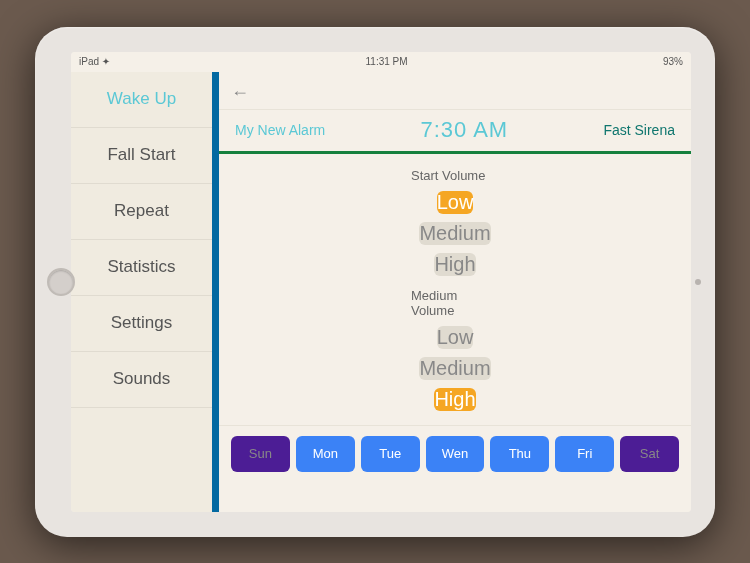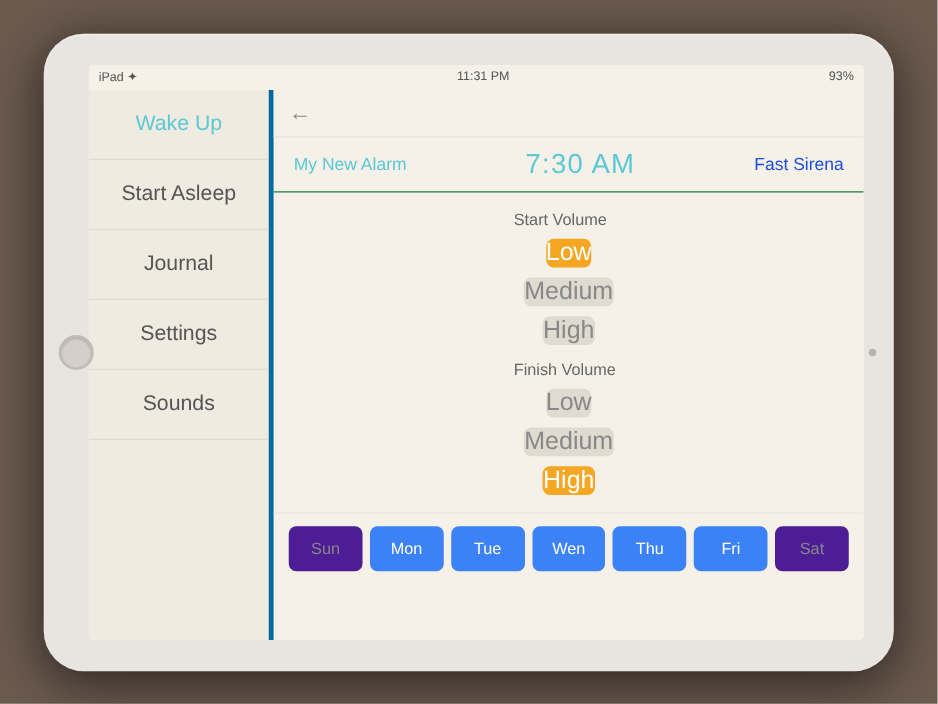--- a/index.html
+++ b/index.html
@@ -94,21 +94,21 @@
     .content {
       display: flex;
       flex: 1;
       overflow: hidden;
     }
 
     
     .sidebar {
       width: 148px;
       background: #f0ebe0;
-      border-right: 4px solid #0369a1;
+      border-right: 7px solid #0369a1;
       display: flex;
       flex-direction: column;
       flex-shrink: 0;
     }
 
     .sidebar-item {
       height: 56px;
       display: flex;
       align-items: center;
       justify-content: center;
@@ -148,40 +148,40 @@
       cursor: pointer;
       line-height: 1;
     }
 
     .alarm-header {
       display: flex;
       align-items: center;
       justify-content: space-between;
       padding: 0 16px;
       height: 44px;
-      border-bottom: 1px solid #15803d;
+      border-bottom: 3px solid #15803d;
       flex-shrink: 0;
     }
 
     .alarm-name {
       font-size: 14px;
       color: #5bc8d5;
       font-weight: 400;
     }
 
     .alarm-time {
       font-size: 22px;
       color: #5bc8d5;
       font-weight: 300;
       letter-spacing: 1px;
     }
 
     .alarm-sound {
       font-size: 14px;
-      color: #1d4ed8;
+      color: #0f766e;
       font-weight: 400;
     }
 
     .repeat-bar {
       display: flex;
       align-items: center;
       justify-content: space-between;
       padding: 0 16px;
       height: 44px;
       border-bottom: 1px solid #e8e3d8;
@@ -295,24 +295,27 @@
       <div class="status-right">93%</div>
     </div>
 
     <div class="content">
 
       <div class="sidebar">
         <div class="sidebar-item active">
           <span>Wake Up</span>
         </div>
         <div class="sidebar-item">
-          <span>Start Asleep</span>
-        </div>
-        <div class="sidebar-item">
-          <span>Journal</span>
+          <span>Fall Start</span>
+        </div>
+        <div class="sidebar-item">
+          <span>Repeat</span>
+        </div>
+        <div class="sidebar-item">
+          <span>Statistics</span>
         </div>
         <div class="sidebar-item">
           <span>Settings</span>
         </div>
         <div class="sidebar-item">
           <span>Sounds</span>
         </div>
       </div>
 
       <div class="main">
@@ -331,21 +334,21 @@
         <div class="volume-section">
 
           <div class="volume-row">
             <span class="volume-label">Start Volume</span>
             <button class="vol-btn active-orange">Low</button>
             <button class="vol-btn inactive">Medium</button>
             <button class="vol-btn inactive">High</button>
           </div>
 
           <div class="volume-row">
-            <span class="volume-label">Finish Volume</span>
+            <span class="volume-label">Medium Volume</span>
             <button class="vol-btn inactive">Low</button>
             <button class="vol-btn inactive">Medium</button>
             <button class="vol-btn active-orange">High</button>
           </div>
         </div>
 
         <div class="days-row">
           <button class="day-btn inactive-day">Sun</button>
           <button class="day-btn active-blue">Mon</button>
           <button class="day-btn active-blue">Tue</button>

